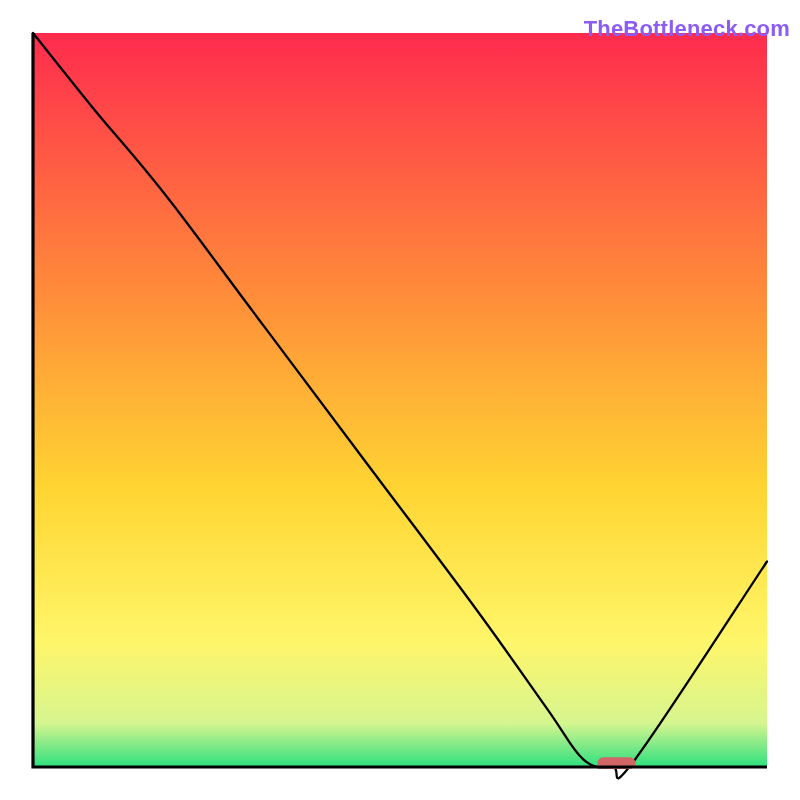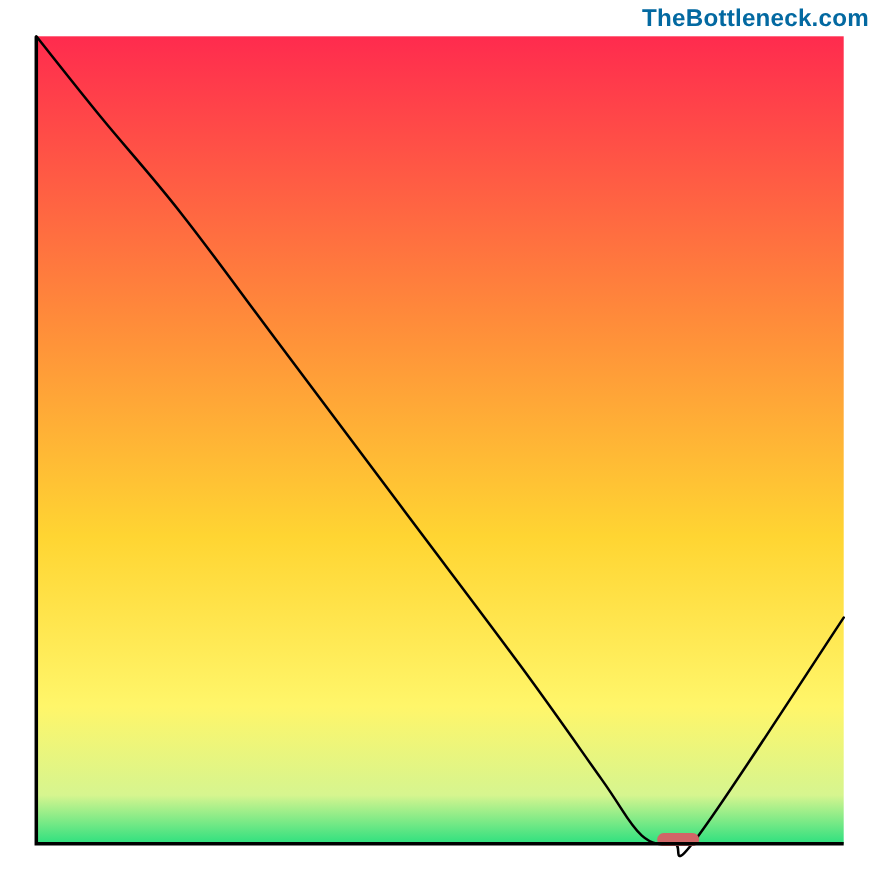--- a/index.html
+++ b/index.html
@@ -10,26 +10,26 @@
     background: #ffffff;
     overflow: hidden;
   }
   .container {
     position: relative;
     width: 800px;
     height: 800px;
   }
   .watermark {
     position: absolute;
-    top: 4px;
+    top: 16px;
     right: 10px;
     font-family: Arial, Helvetica, sans-serif;
     font-size: 22px;
     font-weight: 600;
-    color: #0369a1;
+    color: #8b5cf6;
     letter-spacing: 0.2px;
     z-index: 5;
   }
   svg.chart {
     position: absolute;
     left: 0;
     top: 0;
     width: 800px;
     height: 800px;
   }

